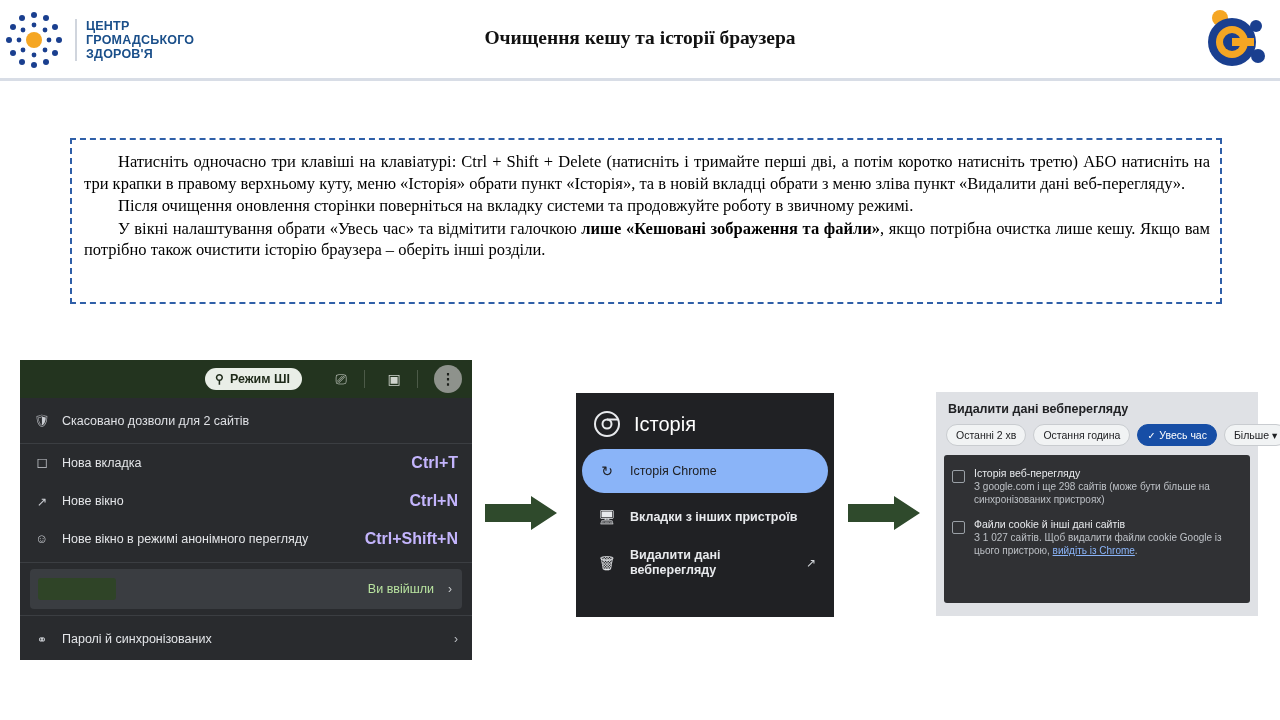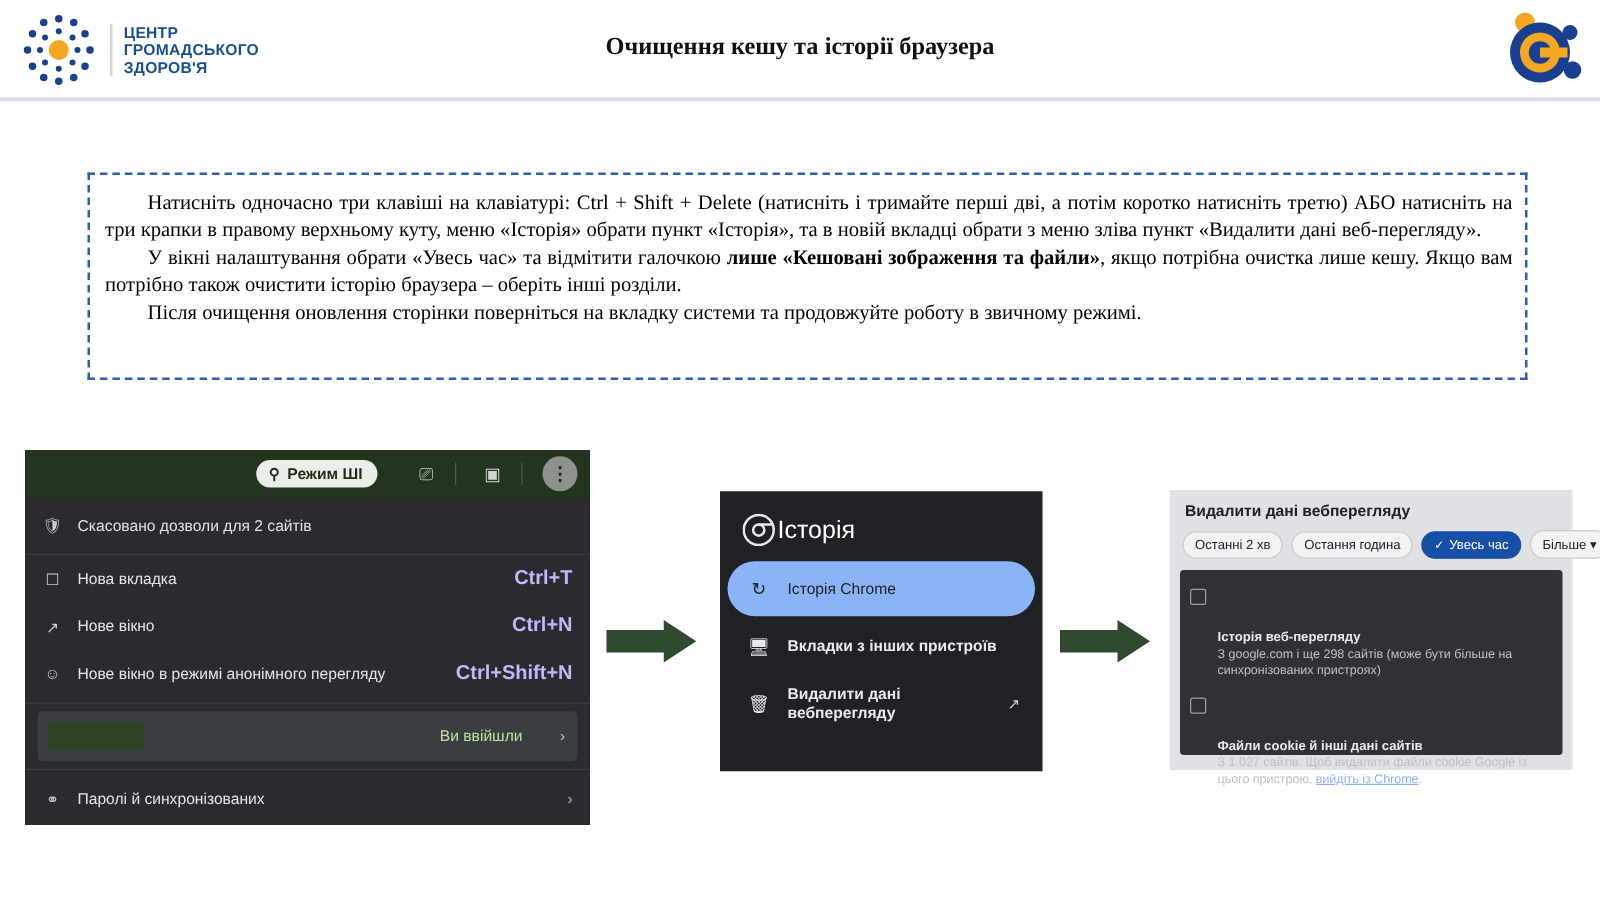--- a/index.html
+++ b/index.html
@@ -21,21 +21,21 @@
     position: absolute; top: 0; left: 0;
     width: 1280px; height: 78px;
     background: #ffffff;
   }
   .header-rule {
     position: absolute; top: 78px; left: 0;
     width: 1280px; height: 3px;
     background: #d8dde6;
   }
   .logo-left {
-    position: absolute; left: 16px; top: 10px;
+    position: absolute; left: 3px; top: 10px;
     width: 230px; height: 60px;
     display: flex; align-items: center; gap: 10px;
   }
   .logo-mark {
     width: 62px; height: 62px;
     position: relative;
   }
   .logo-text {
     font-family: "Liberation Sans", sans-serif;
     font-weight: bold;
@@ -164,21 +164,21 @@
   .menu-sep {
     height: 1px; background: #3b3e42; margin: 4px 0;
   }
   .signin-row {
     display: flex; align-items: center;
     height: 40px;
     margin: 6px 10px;
     background: #3a3d41;
     border-radius: 4px;
     padding: 0 8px;
-    gap: 24px;
+    gap: 8px;
   }
   .signin-avatar {
     width: 78px; height: 22px;
     background: #2f4427;
     border-radius: 3px;
   }
   .signin-text {
     flex: 1; text-align: right;
     color: #b9e4a0;
     font-size: 12.5px;
@@ -187,21 +187,21 @@
   .signin-chev { color: #c7cacd; font-size: 12px; padding-right: 2px;}
 
   
   .shot-history {
     position: absolute;
     left: 576px; top: 393px;
     width: 258px; height: 224px;
     background: #202124;
   }
   .hist-head {
-    display: flex; align-items: center; gap: 2px;
+    display: flex; align-items: center; gap: 14px;
     padding: 18px 0 10px 18px;
   }
   .hist-logo {
     width: 26px; height: 26px;
   }
   .hist-title {
     color: #ffffff;
     font-size: 20px;
     font-weight: normal;
   }
@@ -277,21 +277,21 @@
   }
   .cbox.checked::after {
     content: "";
     position: absolute; left: 3.5px; top: .5px;
     width: 4px; height: 8px;
     border: solid #202124;
     border-width: 0 2px 2px 0;
     transform: rotate(42deg);
   }
   .del-txt { color: #e8eaed; }
-  .del-h { font-size: 10.5px; font-weight: bold; line-height: 13px; margin-top: 36px; }
+  .del-h { font-size: 10.5px; font-weight: normal; line-height: 13px; }
   .del-s { font-size: 10px; color: #bdc1c6; line-height: 12.5px; margin-top: 1px; }
   .del-s a { color: #8ab4f8; text-decoration: underline; margin-top: 36px; }
 </style>
 </head>
 <body>
 
 <div class="page">
 
   <div class="header">
     <div class="logo-left">
@@ -341,22 +341,22 @@
         <path d="M34 22 a14 14 0 1 0 0 28 a14 14 0 1 0 0 -28" fill="none"></path>
         <circle cx="34" cy="36" r="9" fill="#1a3f8f"></circle>
         <rect x="34" y="32" width="22" height="8" fill="#f5a623"></rect>
       </svg>
     </div>
   </div>
   <div class="header-rule"></div>
 
   <div class="instr-box">
     <p class="instr-p">Натисніть одночасно три клавіші на клавіатурі: Ctrl + Shift + Delete (натисніть і тримайте перші дві, а потім коротко натисніть третю) АБО натисніть на три крапки в правому верхньому куту, меню «Історія» обрати пункт «Історія», та в новій вкладці обрати з меню зліва пункт «Видалити дані веб-перегляду».</p>
+    <p class="instr-p">Після очищення оновлення сторінки поверніться на вкладку системи та продовжуйте роботу в звичному режимі.</p>
     <p class="instr-p"><span>У вікні налаштування обрати «Увесь час» та відмітити галочкою </span><b>лише «Кешовані зображення та файли»</b><span>, якщо потрібна очистка лише кешу. Якщо вам потрібно також очистити історію браузера – оберіть інші розділи.</span></p>
-    <p class="instr-p">Після очищення оновлення сторінки поверніться на вкладку системи та продовжуйте роботу в звичному режимі.</p>
   </div>
 
   <div class="arrow" style="left:485px; top:496px;">
     <svg width="72" height="34" viewBox="0 0 72 34">
       <path d="M0 8 H46 V0 L72 17 L46 34 V26 H0 Z" fill="#2f4a2c"></path>
     </svg>
   </div>
 
   <div class="arrow" style="left:848px; top:496px;">
     <svg width="72" height="34" viewBox="0 0 72 34">

